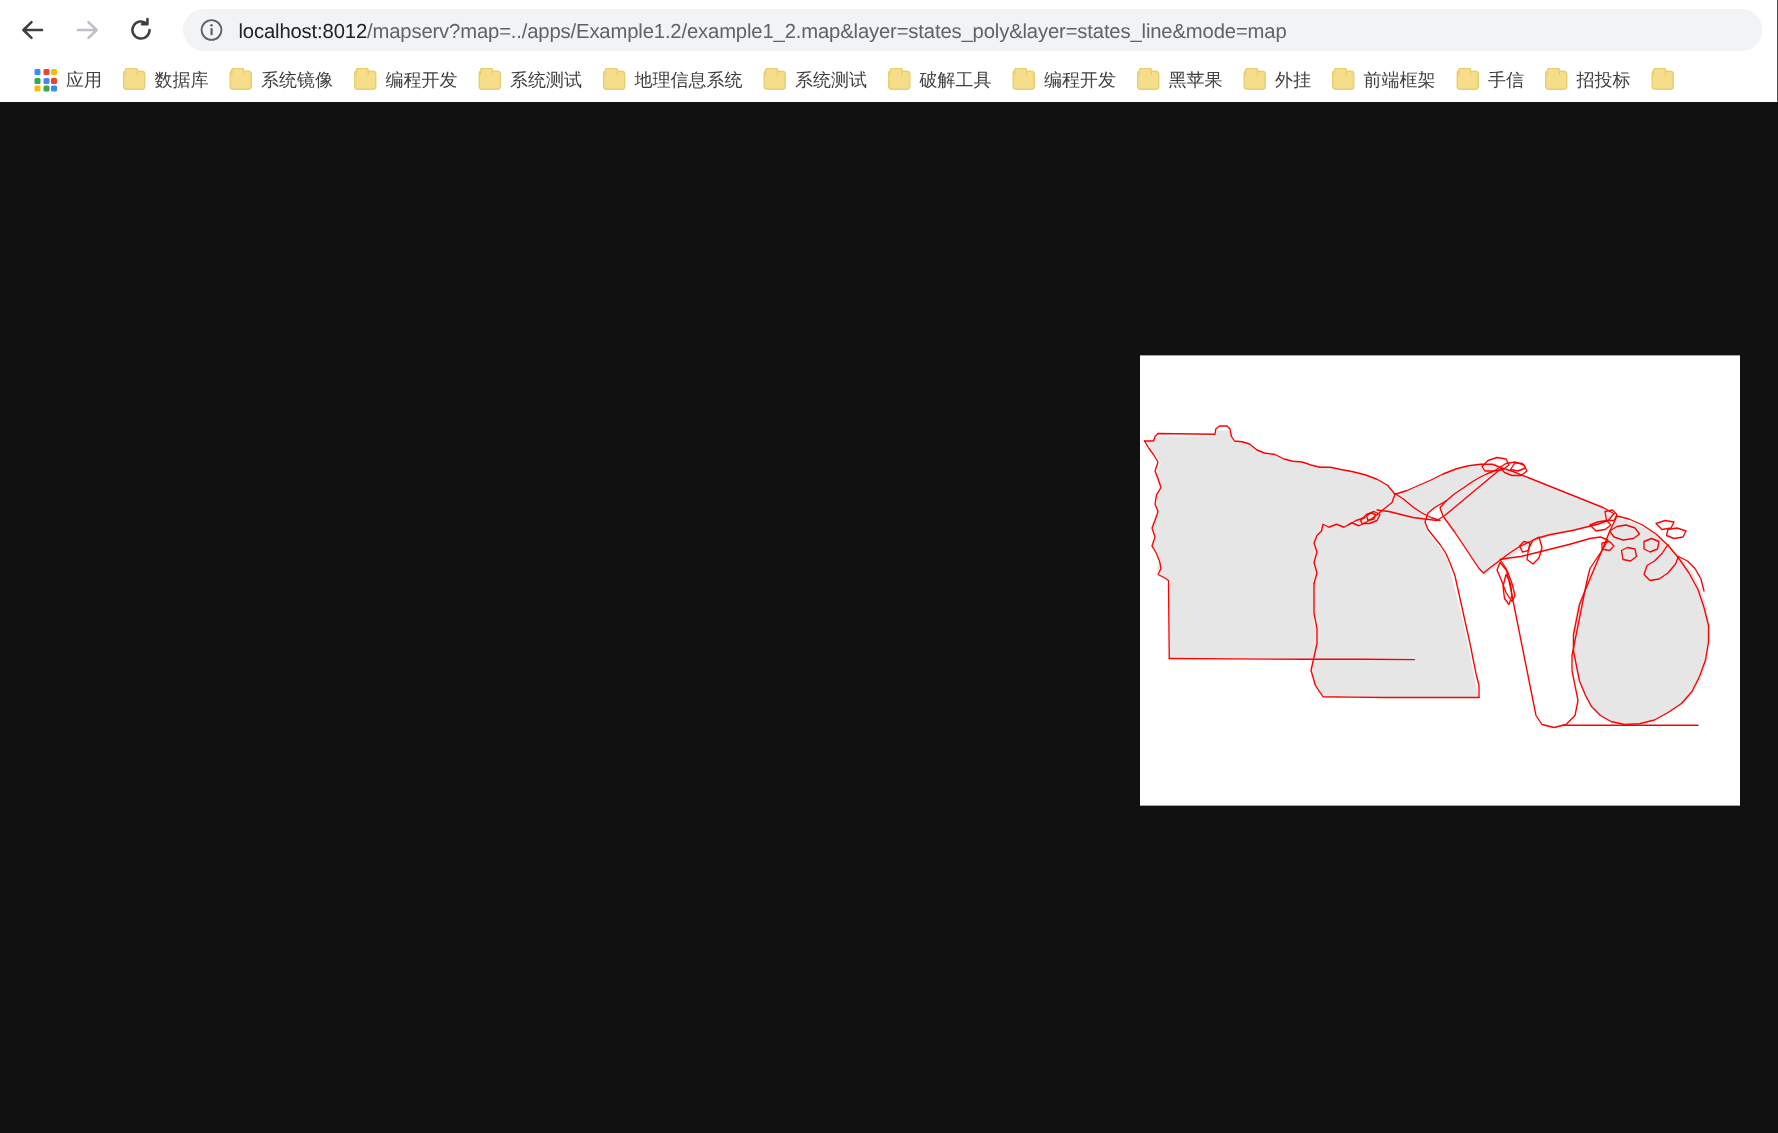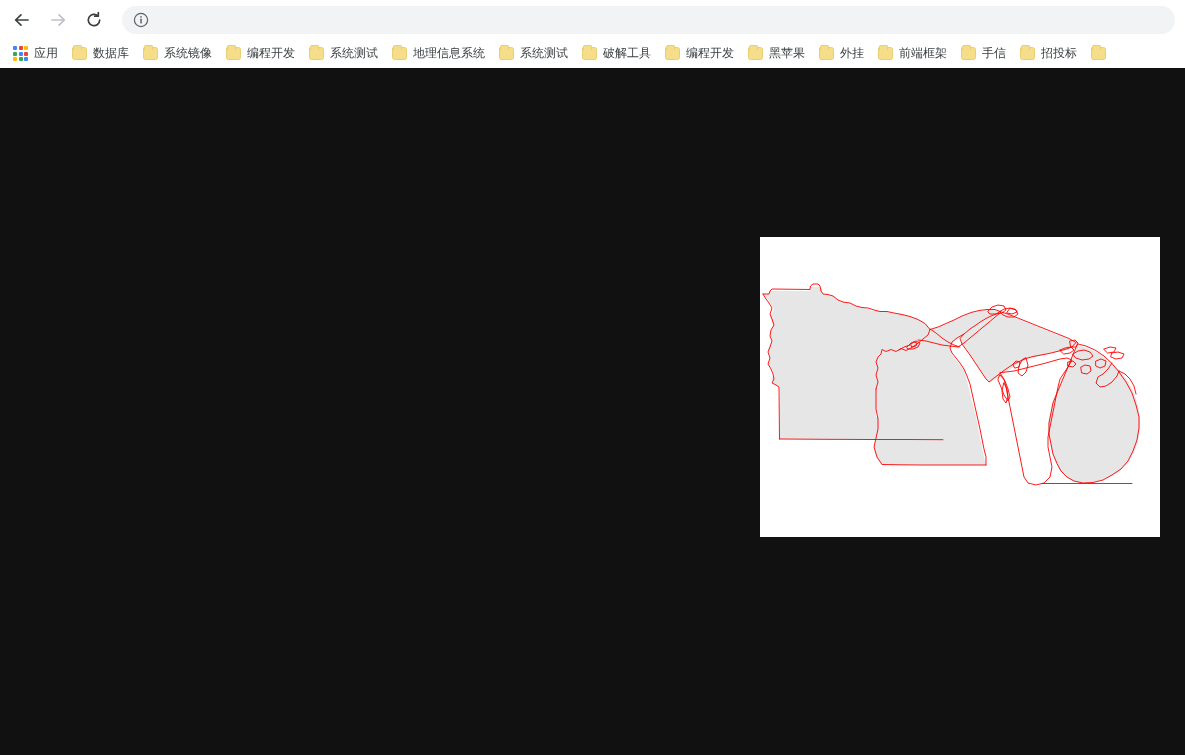--- a/index.html
+++ b/index.html
@@ -61,21 +61,21 @@
   .omni-info svg { display: block; }
   .omni-url {
     font-size: 13.5px; color: #202124; white-space: nowrap;
     overflow: hidden; text-overflow: ellipsis; letter-spacing: -.1px;
   }
   .omni-url .host { color: #202124; }
   .omni-url .rest { color: #5f6368; }
 
   .bookmarks {
     height: 28px; flex: 0 0 28px; background: #ffffff;
-    display: flex; align-items: center; padding-left: 6px; overflow: hidden;
+    display: flex; align-items: center; padding-left: 16px; overflow: hidden;
     border-bottom: 1px solid #ffffff;
   }
   .bm {
     display: flex; align-items: center; height: 22px; padding: 0 7px;
     border-radius: 4px; flex: 0 0 auto; white-space: nowrap;
   }
   .bm-label { font-size: 12px; color: #3c4043; margin-left: 6px; }
   .bm-folder {
     width: 15px; height: 13px; flex: 0 0 15px; position: relative;
     background: #f6dd8a; border-radius: 1.5px 2.5px 2.5px 2.5px;
@@ -127,20 +127,23 @@
       </svg>
     </div>
 
     <div class="omnibox">
       <span class="omni-info">
         <svg width="18" height="18" viewBox="0 0 18 18">
           <circle cx="9" cy="9" r="6.6" fill="none" stroke="#5f6368" stroke-width="1.2"></circle>
           <circle cx="9" cy="5.8" r="0.85" fill="#5f6368"></circle>
           <rect x="8.3" y="7.6" width="1.5" height="5" rx="0.7" fill="#5f6368"></rect>
         </svg>
+      </span>
+      <span class="omni-url">
+        <span class="host">localhost:8012</span><span class="rest">/mapserv?map=../apps/Example1.2/example1_2.map&amp;layer=states_poly&amp;layer=states_line&amp;mode=map</span>
       </span>
     </div>
   </div>
 
   <div class="bookmarks" id="bmbar">
       <div class="bm">
         <span class="apps-grid">
           <i style="background: rgb(66, 133, 244);"></i>
           <i style="background: rgb(234, 67, 53);"></i>
           <i style="background: rgb(251, 188, 5);"></i>

